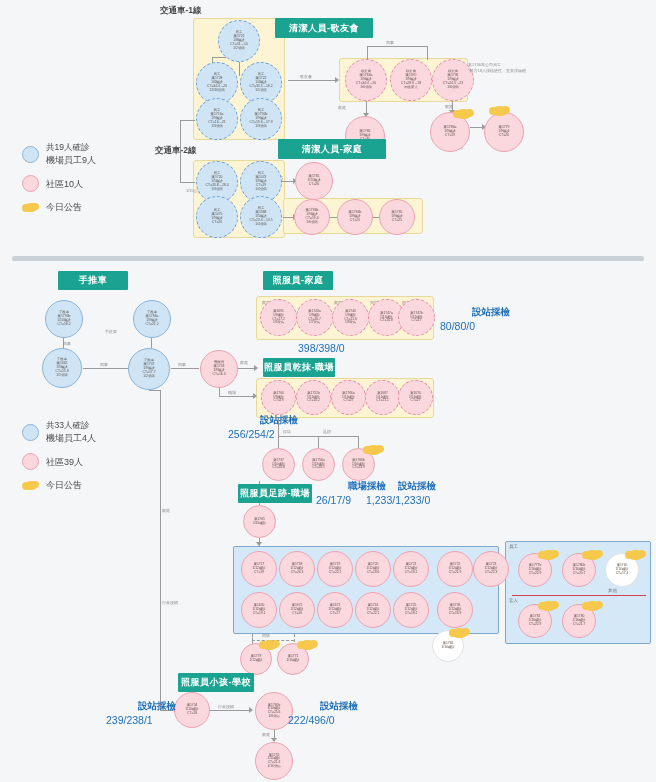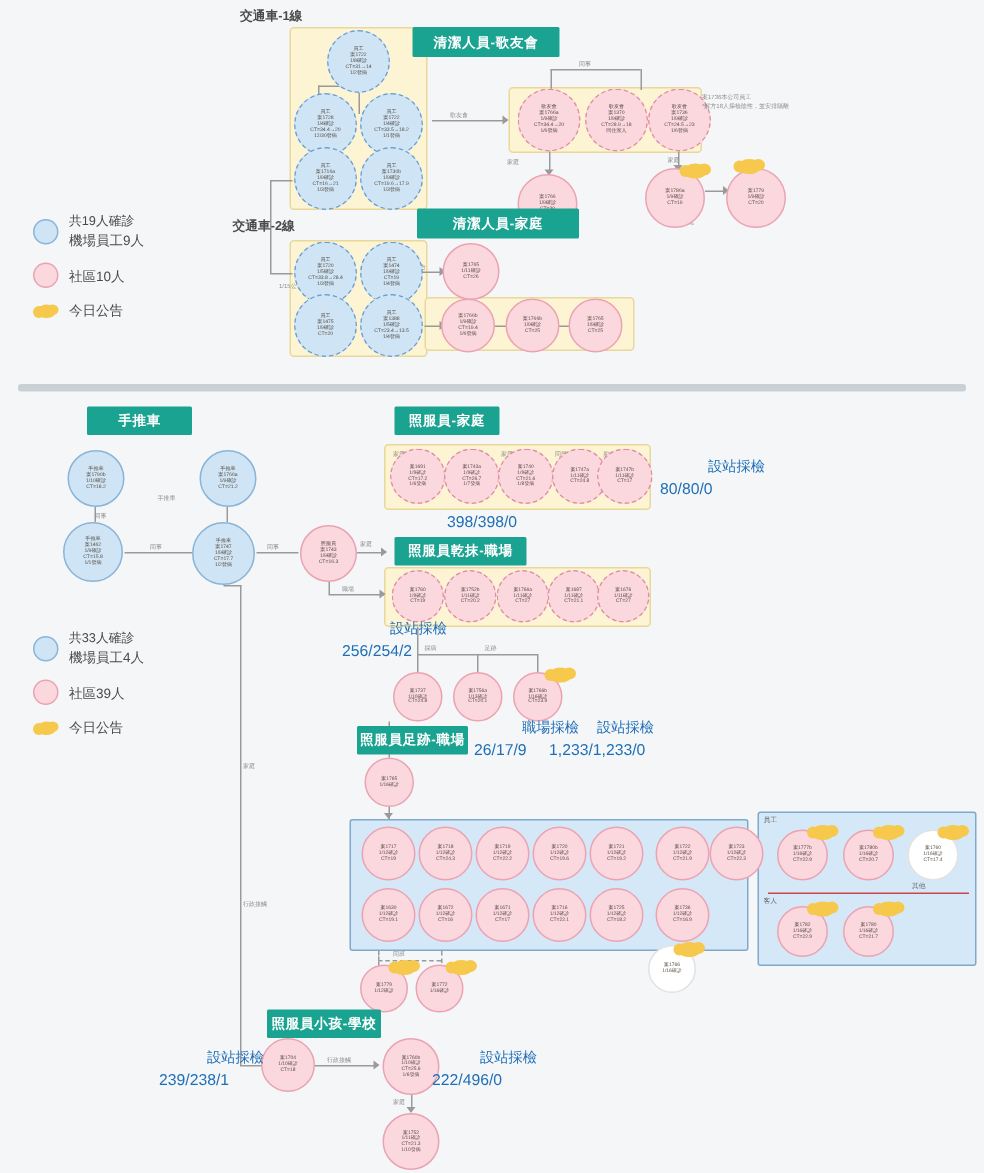--- a/index.html
+++ b/index.html
@@ -97,21 +97,21 @@
   .elabel {
     position: absolute; font-size: 4px; color: #8d8d8d;
     white-space: nowrap; z-index: 4; background: transparent;
   }
   .grouplabel {
     position: absolute; font-size: 8.5px; color: #4a4a4a;
     font-weight: bold; white-space: nowrap; z-index: 4;
   }
   .statbox { position: absolute; z-index: 7; text-align: left; }
   .statbox .t {
-    display: block; font-size: 9.5px; font-weight: normal;
+    display: block; font-size: 9.5px; font-weight: bold;
     color: #1f6fb8; white-space: nowrap; line-height: 1.35; padding-left: 32px;
   }
   .statbox .v {
     display: block; font-size: 10.5px; font-weight: normal;
     color: #1f6fb8; white-space: nowrap; line-height: 1.35;
   }
   .note {
     position: absolute; font-size: 4px; color: #8d8d8d;
     white-space: nowrap; line-height: 1.5; z-index: 7;
   }
@@ -353,21 +353,21 @@
           <i></i>
         </div>
       <div class="ltext"><span>今日公告</span></div>
     </div>
   </div>
 
   <div class="divider" style="top:256px;"></div>
 
   <div class="teal" style="left:58px;top:271px;width:70px;height:19px;">手推車</div>
   <div class="teal" style="left:263px;top:271px;width:70px;height:19px;">照服員-家庭</div>
-  <div class="teal" style="left:263px;top:358px;width:88px;height:19px;">照服員乾抹-職場</div>
+  <div class="teal" style="left:263px;top:358px;width:72px;height:19px;">照服員乾抹-職場</div>
   <div class="teal" style="left:238px;top:484px;width:74px;height:19px;">照服員足跡-職場</div>
   <div class="teal" style="left:178px;top:673px;width:76px;height:19px;">照服員小孩-學校</div>
 
   <div class="ypanel" style="left:256px;top:296px;width:178px;height:44px;"></div>
   <div class="ypanel" style="left:256px;top:378px;width:178px;height:40px;"></div>
 
   <div class="bpanel" style="left:233px;top:546px;width:266px;height:88px;"></div>
   <div class="bpanel" style="left:505px;top:541px;width:146px;height:103px;"></div>
 
   <div class="subcap" style="left:509px;top:544px;">員工</div>

